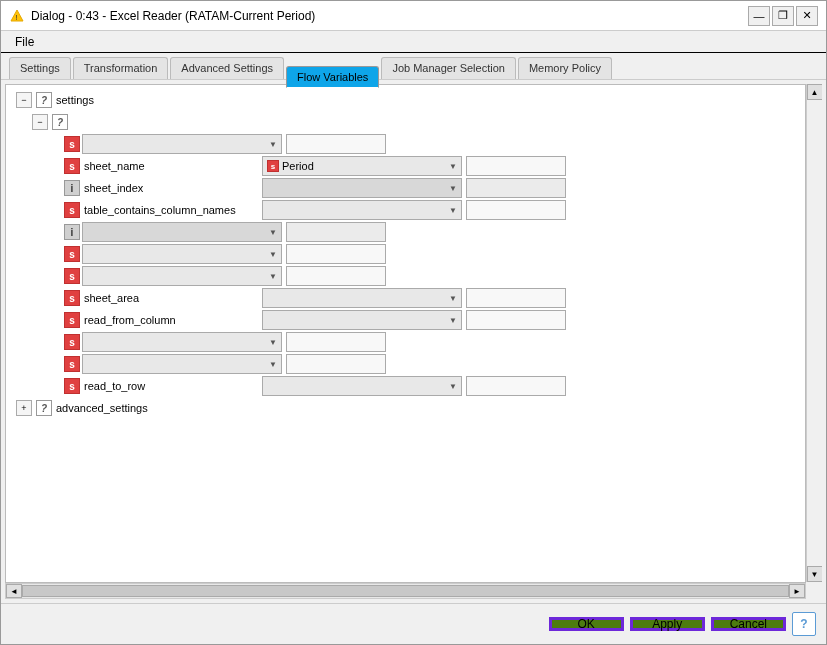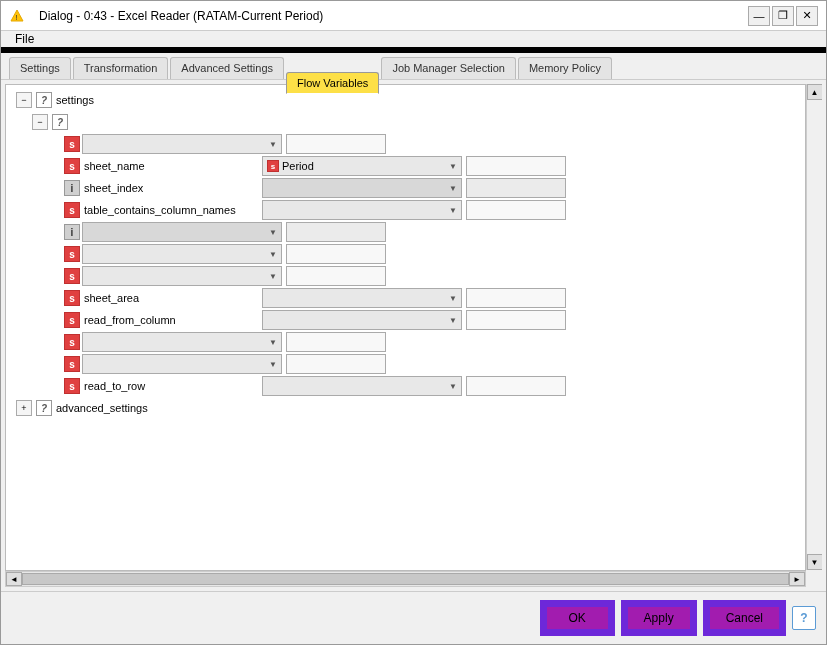--- a/index.html
+++ b/index.html
@@ -40,41 +40,40 @@
     .title-icon {
       width: 16px;
       height: 16px;
       display: flex;
       align-items: center;
       justify-content: center;
     }
     .title-text {
       font-size: 12px;
       color: #000;
-      margin-left: 8px;
     }
     .title-buttons {
       display: flex;
       gap: 2px;
     }
     .title-btn {
       width: 22px;
       height: 20px;
       border: 1px solid #aaa;
       background: #f0f0f0;
       cursor: pointer;
       display: flex;
       align-items: center;
       justify-content: center;
       font-size: 11px;
     }
     .menu-bar {
       padding: 2px 8px;
       background: #f0f0f0;
-      border-bottom: 6px solid #000000;
+      border-bottom: 1px solid #000000;
       height: 22px;
       display: flex;
       align-items: center;
     }
     .menu-item {
       padding: 2px 6px;
       cursor: pointer;
       font-size: 12px;
     }
     .tabs-bar {
@@ -88,27 +87,27 @@
       padding: 4px 10px;
       border: 1px solid #bbb;
       border-bottom: none;
       background: #e4e4e4;
       cursor: pointer;
       font-size: 11px;
       border-radius: 3px 3px 0 0;
       color: #333;
     }
     .tab.active {
-      background: #fde047;
+      background: #0ea5e9;
       border-color: #999;
       border-bottom: 1px solid #fff;
       font-weight: normal;
       color: #000;
       position: relative;
-      top: 15px;
+      top: 9px;
       z-index: 2;
     }
     .main-content {
       flex: 1;
       background: #f0f0f0;
       padding: 4px;
       overflow: hidden;
       display: flex;
       flex-direction: column;
     }
@@ -229,24 +228,24 @@
       display: flex;
       justify-content: flex-end;
       align-items: center;
       padding: 8px 10px;
       gap: 6px;
       background: #f0f0f0;
       border-top: 1px solid #ccc;
     }
     .btn {
       min-width: 75px;
-      height: 36px;
+      height: 14px;
       padding: 0 16px;
-      border: 7px solid #6d28d9;
-      background: #a21caf;
+      border: 3px solid #6d28d9;
+      background: #4d7c0f;
       cursor: pointer;
       font-size: 12px;
       display: flex;
       align-items: center;
       justify-content: center;
     }
     .btn-help {
       width: 24px;
       height: 24px;
       min-width: 24px;

